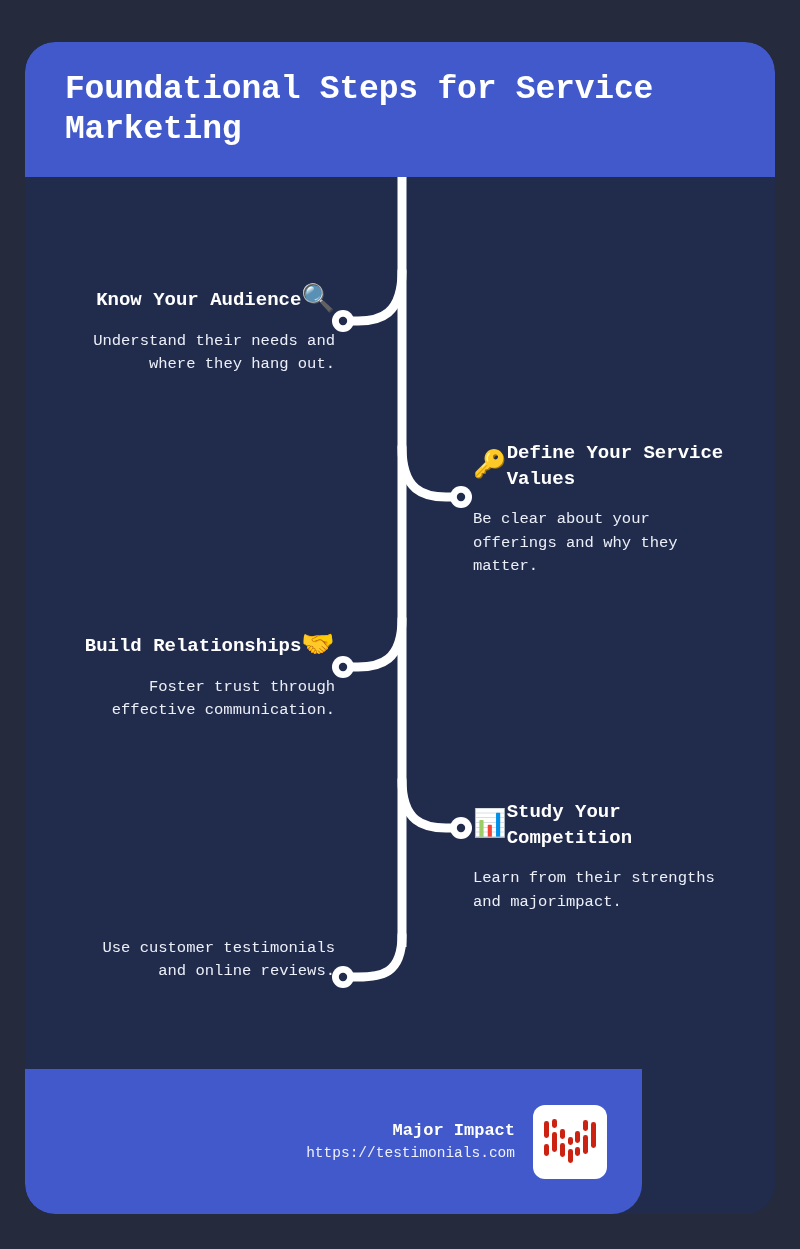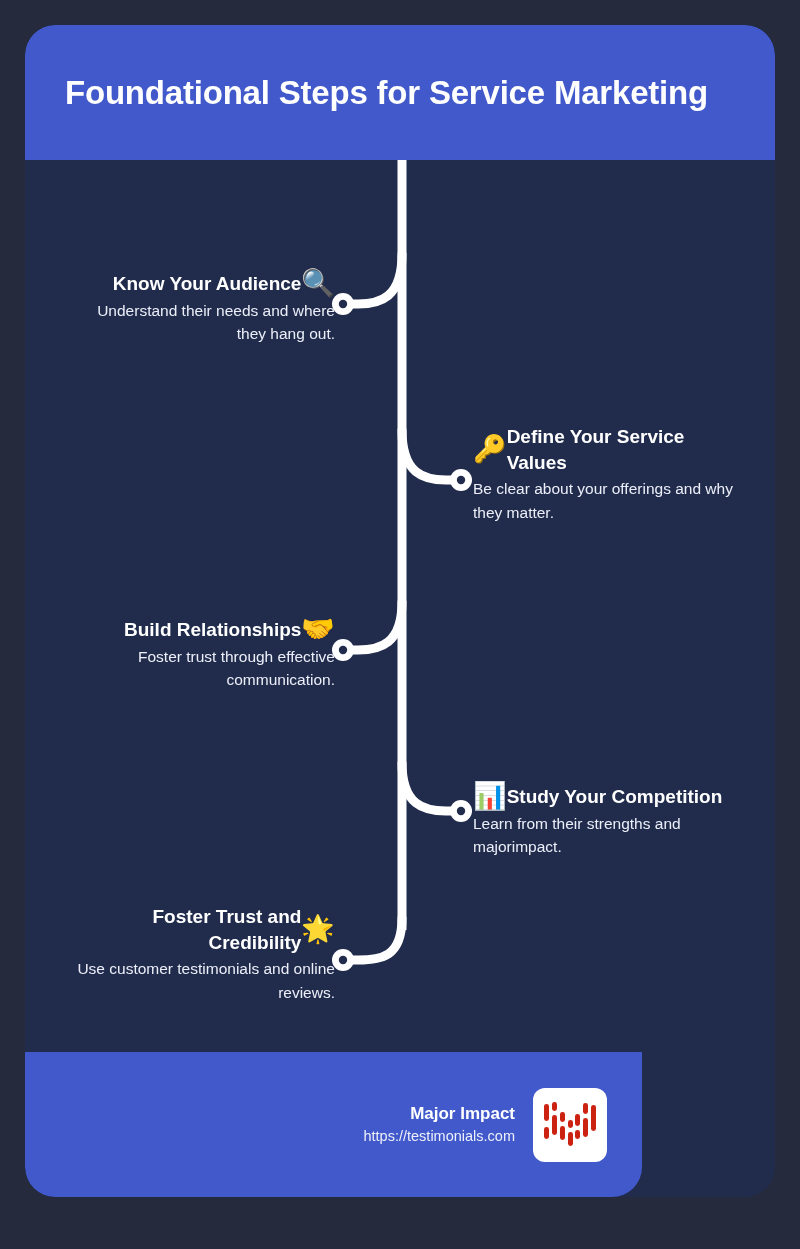--- a/index.html
+++ b/index.html
@@ -17,26 +17,27 @@
   .page {
     position: relative;
     width: 800px;
     height: 1249px;
   }
 
   
   .card {
     position: absolute;
     left: 25px;
-    top: 25px;
+    top: 42px;
     width: 750px;
     height: 1172px;
     background: #212c4d;
     border-radius: 30px;
     overflow: hidden;
+    font-family: Liberation Mono, monospace;
   }
 
   
   .header {
     position: absolute;
     left: 0;
     top: 0;
     width: 750px;
     height: 135px;
     background: #4159ca;
@@ -134,21 +135,21 @@
   }
   .step-icon {
     font-size: 27px;
     line-height: 1;
     flex: 0 0 auto;
   }
   .step-desc {
     color: #eceff8;
     font-size: 15.5px;
     line-height: 1.5;
-    margin-top: 2px;
+    margin-top: 16px;
     max-width: 268px;
   }
   .step.left .step-desc { margin-left: auto; }
 </style>
 </head>
 <body>
 
 <div class="page">
 
   <div class="card">
@@ -211,24 +212,20 @@
 
       <div class="step right" style="left: 448px; top: 623px;">
         <div class="step-headrow">
           <div class="step-icon">📊</div>
           <div class="step-title">Study Your Competition</div>
         </div>
         <div class="step-desc">Learn from their strengths and majorimpact.</div>
       </div>
 
       <div class="step left" style="left: 10px; top: 744px;">
-        <div class="step-headrow">
-          <div class="step-title">Foster Trust and Credibility</div>
-          <div class="step-icon">🌟</div>
-        </div>
         <div class="step-desc">Use customer testimonials and online reviews.</div>
       </div>
 
     </div>
 
     <div class="footer">
       <div class="footer-text">
         <div class="footer-brand">Major Impact</div>
         <div class="footer-url">https://testimonials.com</div>
       </div>

